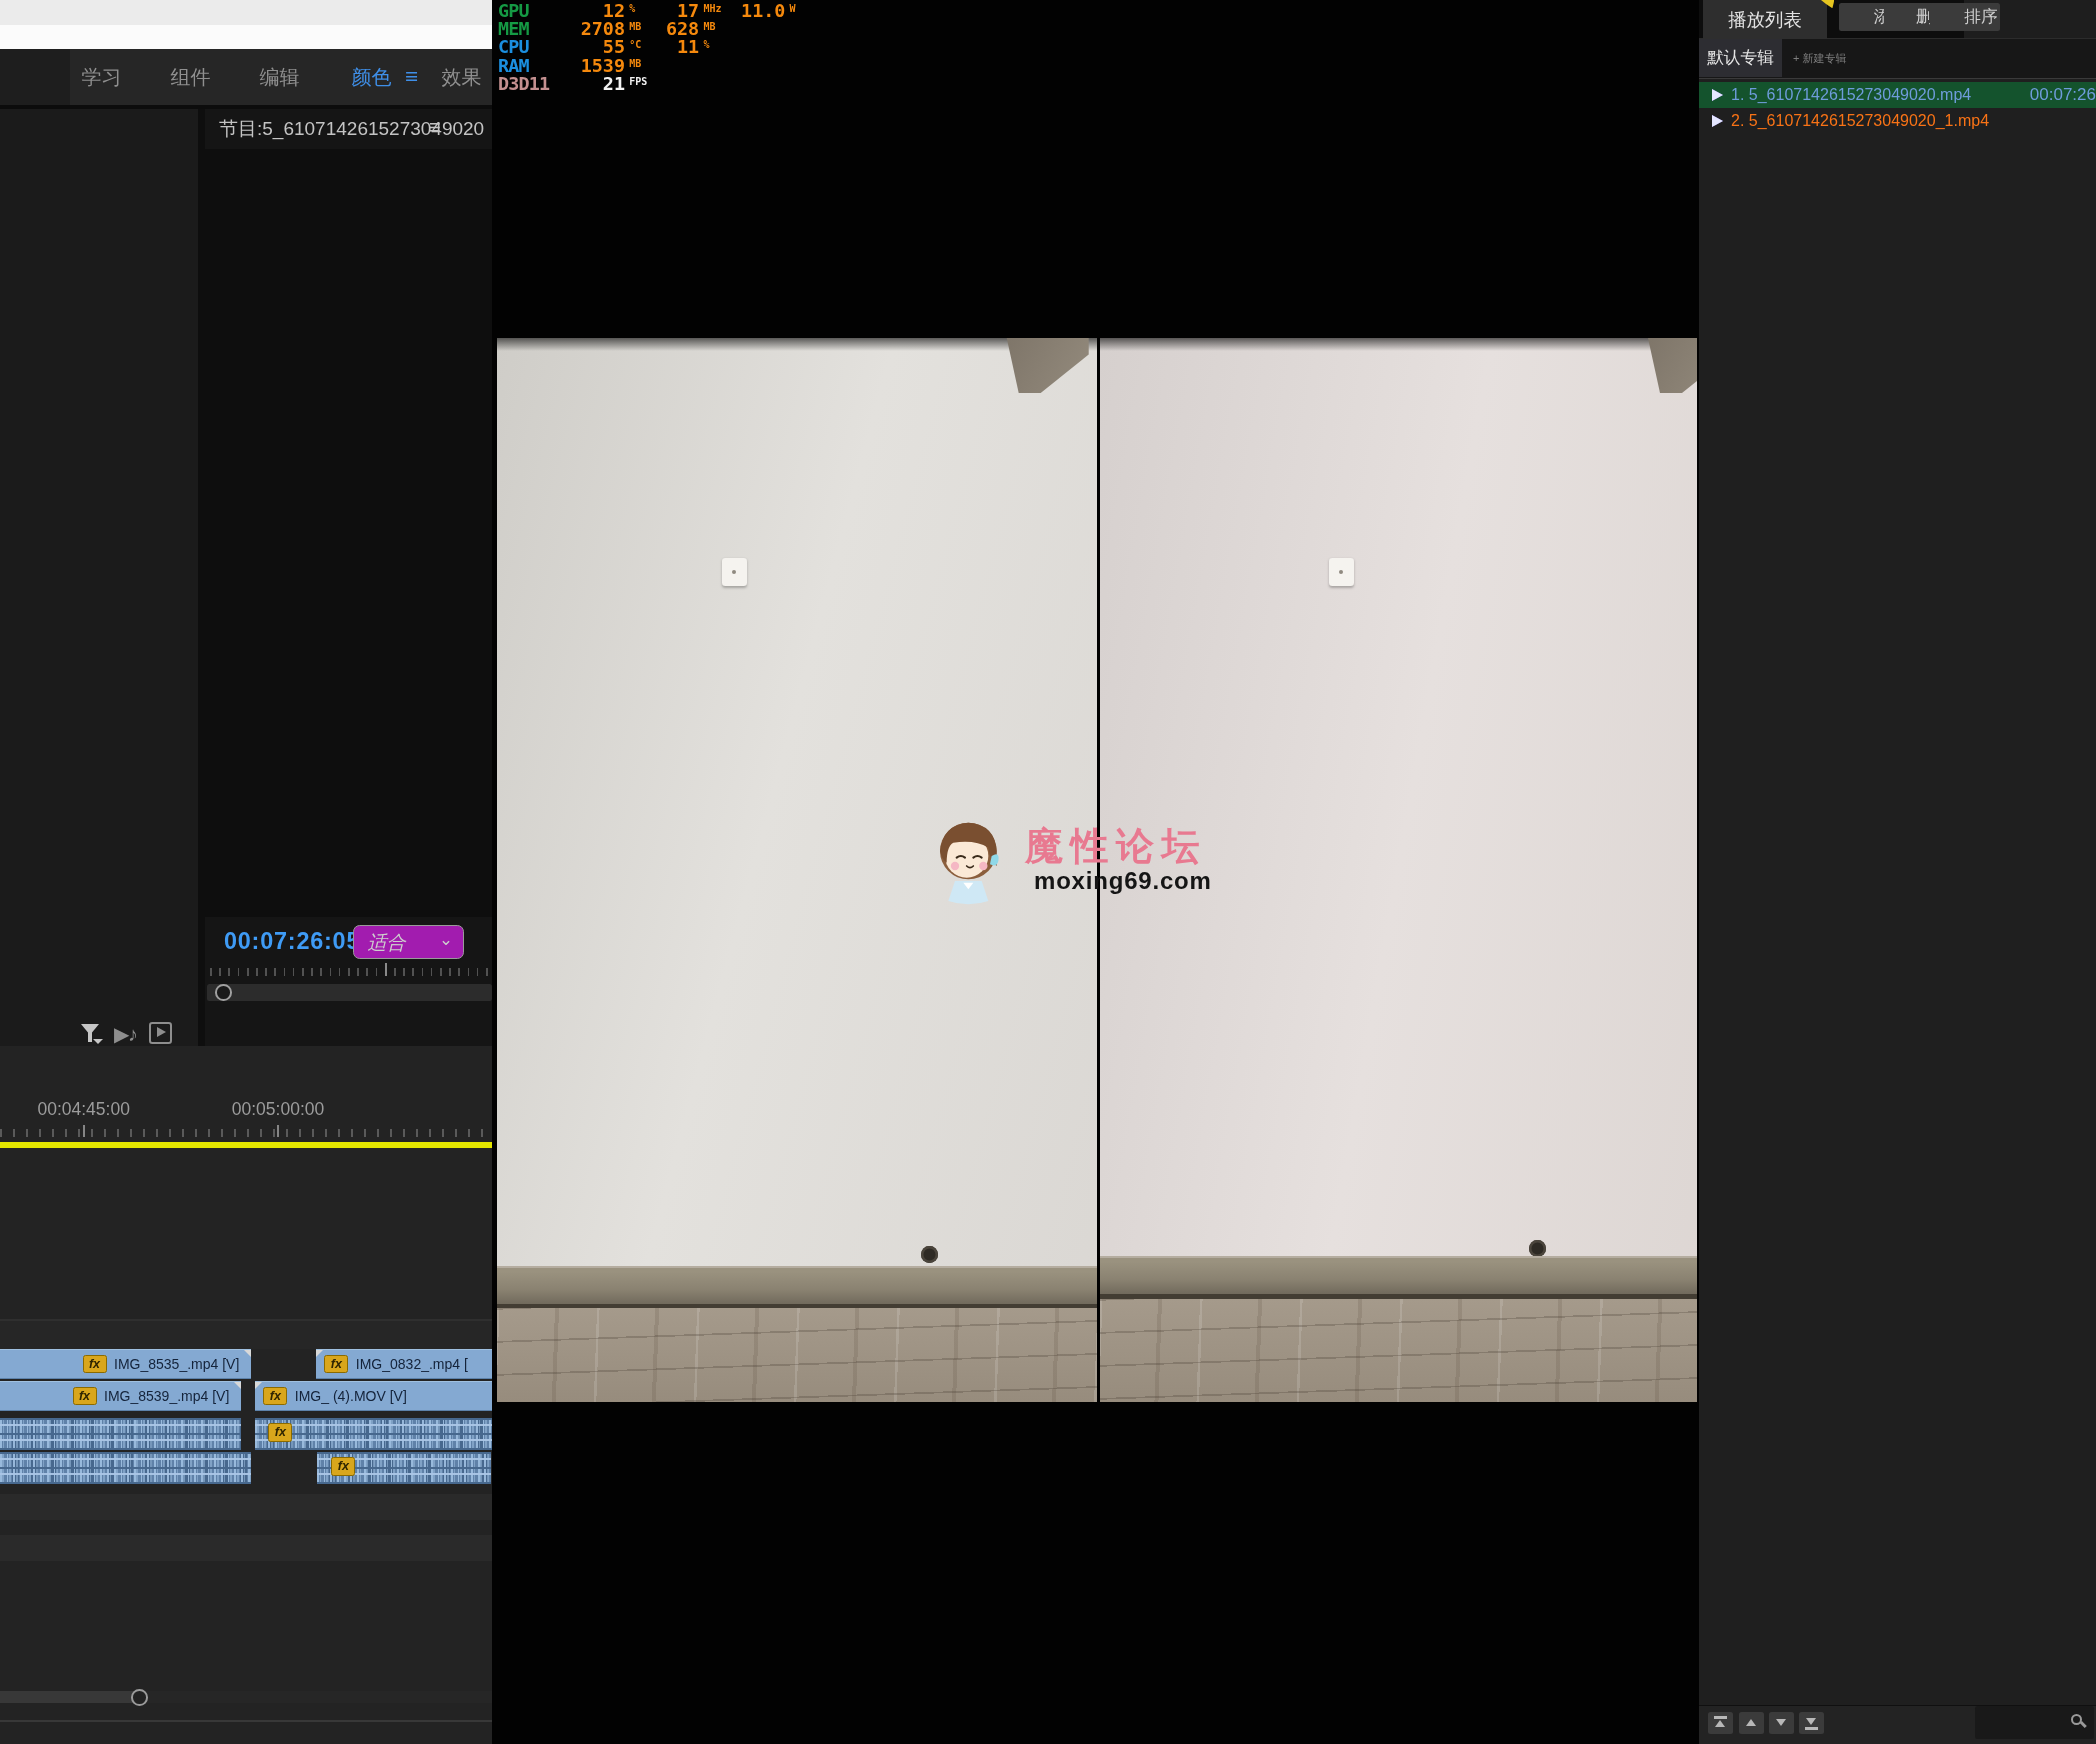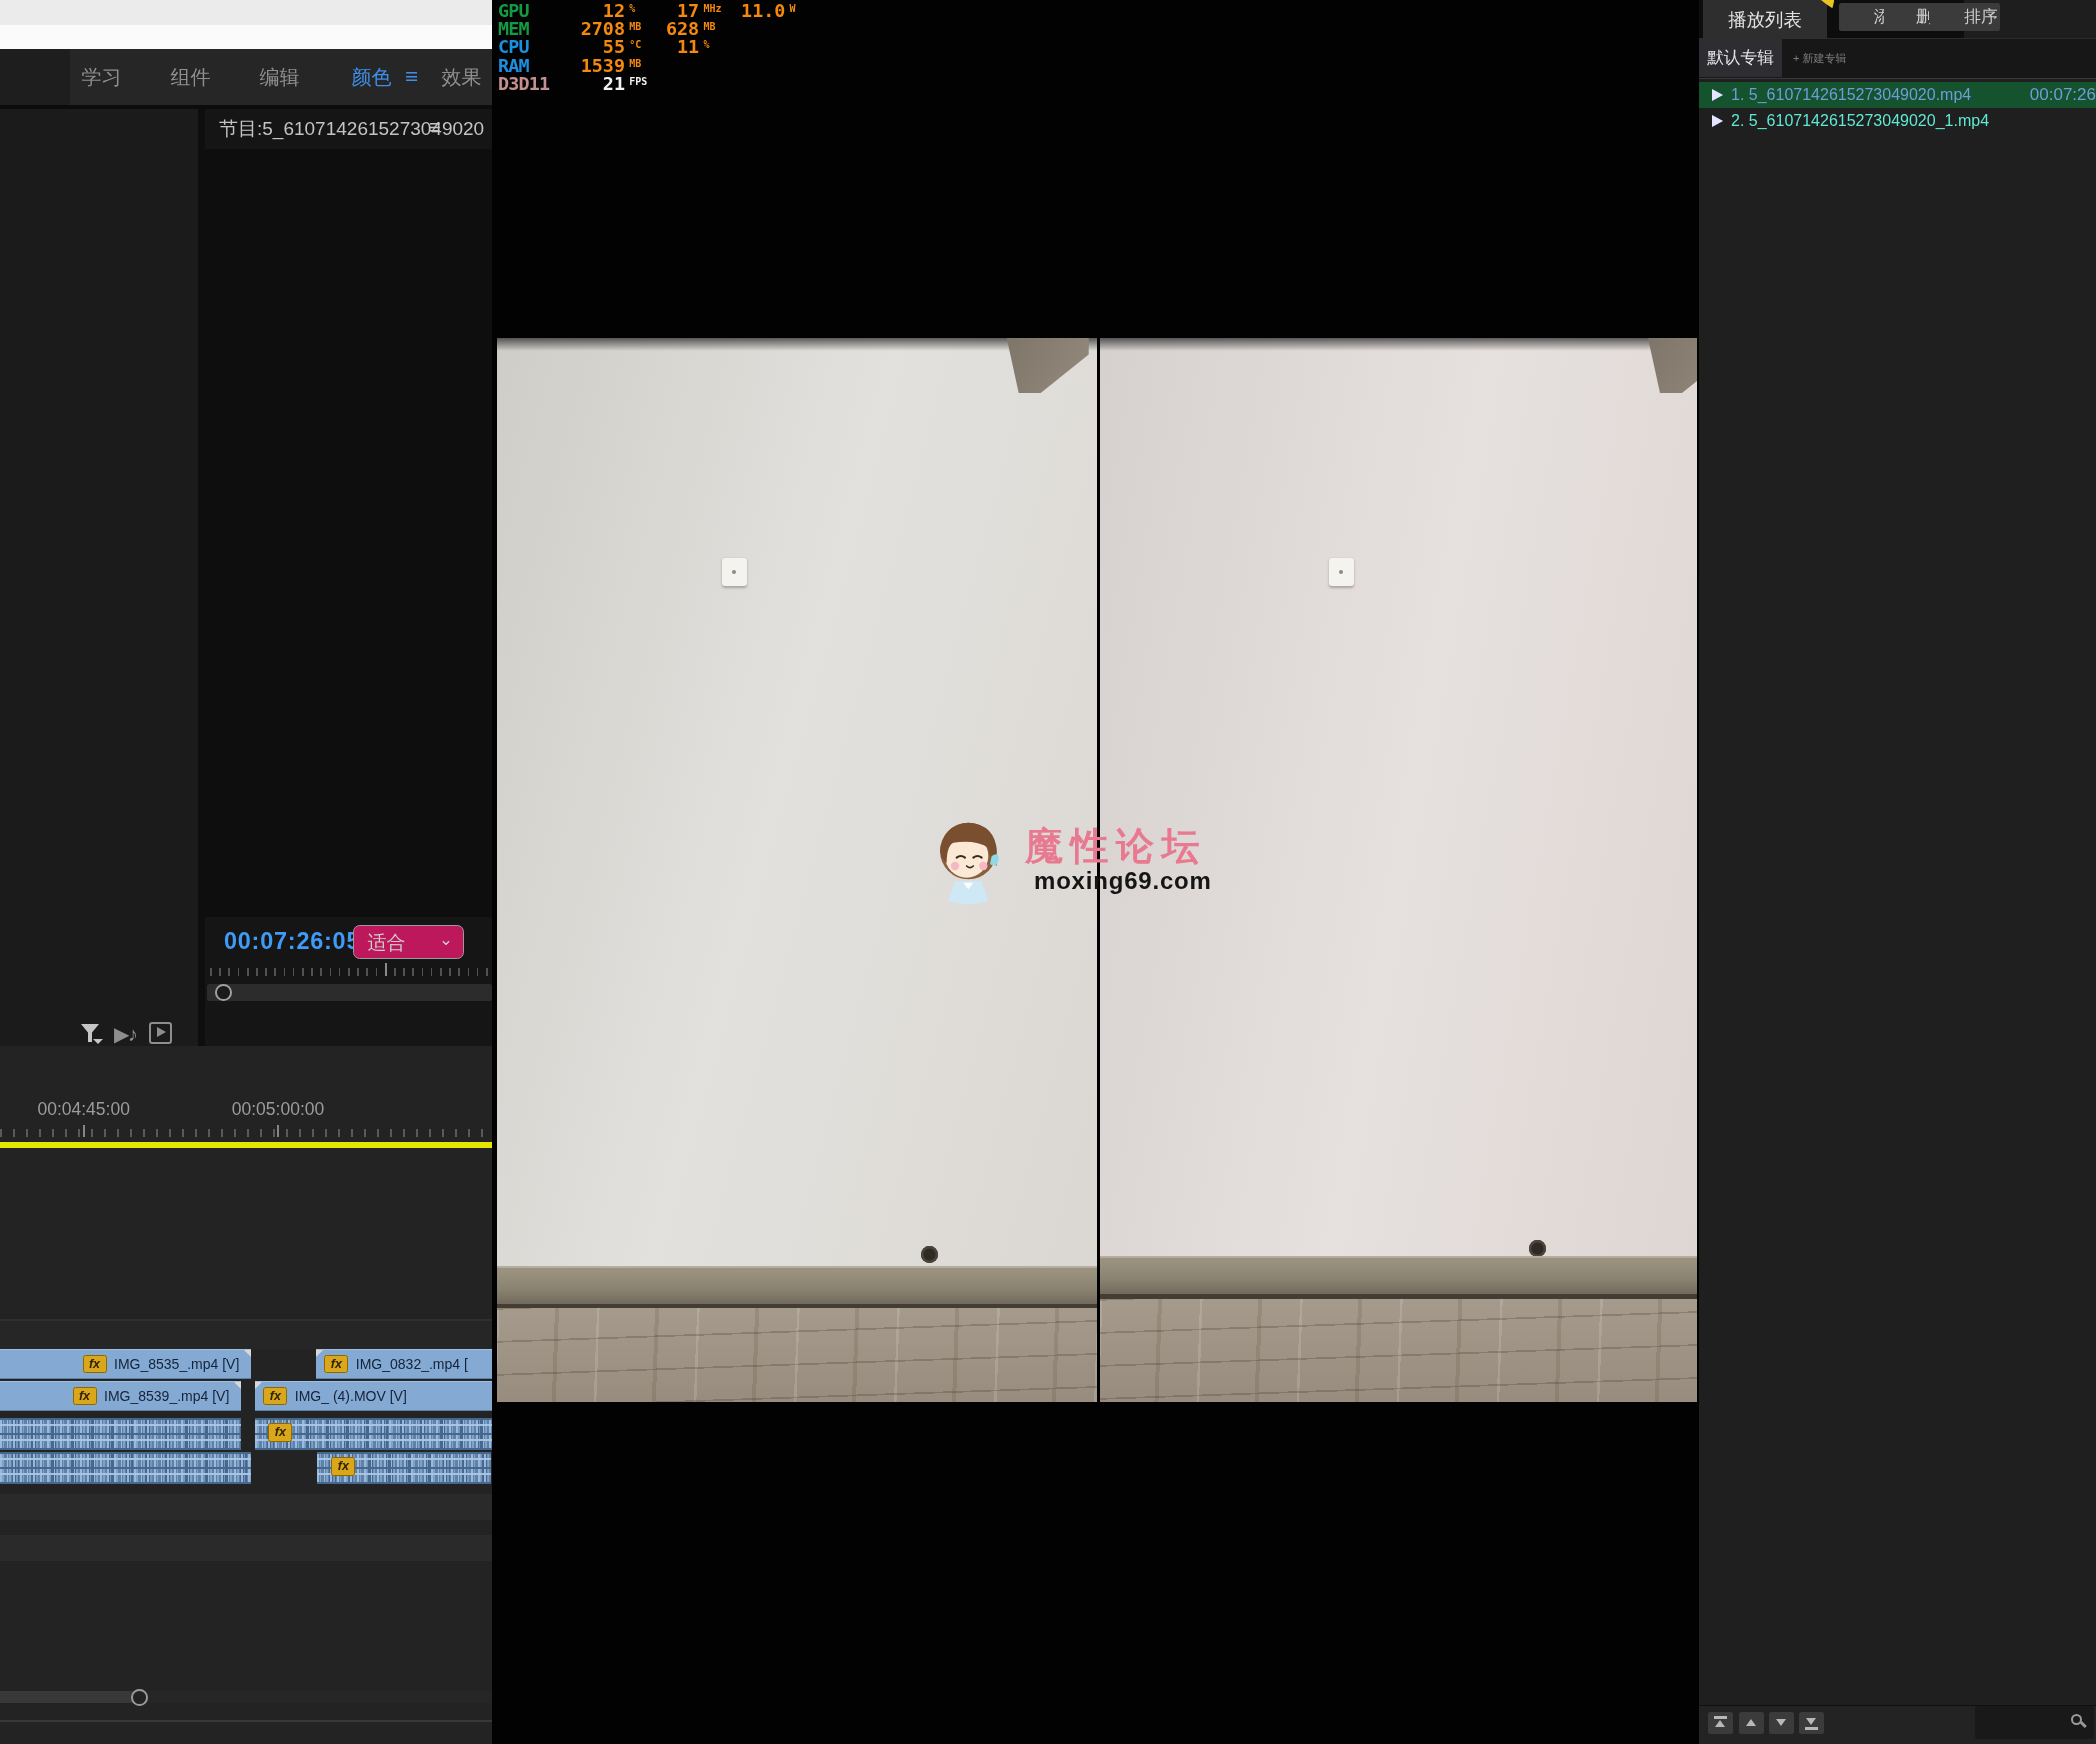--- a/index.html
+++ b/index.html
@@ -17,21 +17,21 @@
   .wstab.active{color:#3f8fe8;}
   .ham{color:#3f8fe8;font-size:22.5px;font-weight:bold;}
   .menugap{left:0;top:105px;width:492px;height:4.2px;background:#0c0c0c;}
   .leftpanel{left:0;top:109px;width:198px;height:937px;background:#1b1b1b;}
   .vgap{left:198px;top:109px;width:6.7px;height:937px;background:#0e0e0e;}
   .progpanel{left:205px;top:109px;width:287px;height:937px;background:#151515;}
   .proghead{left:219px;top:116px;font-size:19px;color:#c4c4c4;}
   .proghead-ham{left:429px;top:116px;font-size:20px;color:#c4c4c4;}
   .viewer{left:205px;top:149px;width:287px;height:768px;background:#0e0e0e;}
   .timecode{left:224px;top:928px;font-size:23.4px;font-weight:bold;color:#3f9bf5;letter-spacing:0.8px;}
-  .fitdrop{left:353px;top:925px;width:109px;height:32px;border:1.7px solid #9a9a9a;border-radius:6.7px;background:#be185d;}
+  .fitdrop{left:353px;top:925px;width:109px;height:32px;border:1.7px solid #9a9a9a;border-radius:6.7px;background:#a21caf;font-style:italic;}
   .fitdrop .lab{position:absolute;left:13.4px;top:4.2px;font-size:19px;color:#cdcdcd;}
   .fitdrop .chev{position:absolute;right:10px;top:3.3px;font-size:16.7px;color:#cdcdcd;}
   .miniruler{left:210px;top:968px;width:281px;height:7.5px;
      background:repeating-linear-gradient(90deg,#525252 0 1.7px,transparent 1.7px 9.2px);}
   .minimajor{left:385px;top:963px;width:1.7px;height:13.4px;background:#8a8a8a;}
   .scrubbar{left:207px;top:984px;width:285px;height:16.7px;background:#2c2c2c;border-radius:2.5px;}
   .scrubhandle{left:215px;top:984px;width:16.7px;height:16.7px;border:2.5px solid #a0a0a0;border-radius:50%;
      background:#1a1a1a;box-sizing:border-box;}
   
   .funnel{left:81px;top:1024px;width:20px;height:22px;}
@@ -137,21 +137,21 @@
   .albumtab{left:1699px;top:39px;width:83px;height:38px;background:#2d2d32;color:#e6e6e6;
      font-size:16.7px;text-align:center;line-height:38px;}
   .albumnew{left:1793px;top:39px;height:38px;line-height:38px;font-size:11px;color:#7e7e7e;}
   .plitem{left:1699px;width:397px;height:26px;}
   .plitem.sel{background:#14532d;}
   .plplay{position:absolute;left:13.4px;top:6.7px;width:0;height:0;
      border-top:6.7px solid transparent;border-bottom:6.7px solid transparent;border-left:11px solid #e4e6ff;
      filter:drop-shadow(0.8px 0.8px 0 #5a4fc0);}
   .plname{position:absolute;left:32px;top:0;height:26px;line-height:26px;font-size:16px;}
   .pltime{position:absolute;right:0;top:0;height:26px;line-height:26px;font-size:17px;}
-  .c-sel{color:#6f9cdb;} .c-dim{color:#5eead4;text-align:right;}
+  .c-sel{color:#6f9cdb;} .c-dim{color:#f97316;text-align:right;}
   .plfooter{left:1699px;top:1705px;width:397px;height:40px;background:#232323;border-top:1.7px solid #101010;box-sizing:border-box;}
   .fbtn{position:absolute;top:6.7px;width:25px;height:22px;background:#3b3b3b;border-radius:2.5px;}
   .fbtn .bar{position:absolute;left:5.8px;width:13.4px;height:2.5px;background:#b8b8b8;}
   .fbtn .tup{position:absolute;left:6.7px;width:0;height:0;border-left:5.8px solid transparent;border-right:5.8px solid transparent;border-bottom:7.5px solid #b8b8b8;}
   .fbtn .tdn{position:absolute;left:6.7px;width:0;height:0;border-left:5.8px solid transparent;border-right:5.8px solid transparent;border-top:7.5px solid #b8b8b8;}
   .tbtn{position:absolute;top:3.3px;height:28px;line-height:28px;background:#3b3b3b;border-radius:2.5px;
      font-size:16.7px;color:#cfcfcf;text-align:center;padding-left:32px;}
   .plsearch{left:1975px;top:1706px;width:119px;height:33px;background:#191919;border-radius:2.5px;}
   .mag{position:absolute;right:11.7px;top:7.5px;width:11.7px;height:11.7px;border:2.5px solid #9a9a9a;border-radius:50%;box-sizing:border-box;}
   .mag::after{content:"";position:absolute;left:7.5px;top:7.5px;width:6.7px;height:2.5px;background:#9a9a9a;transform:rotate(45deg);}

